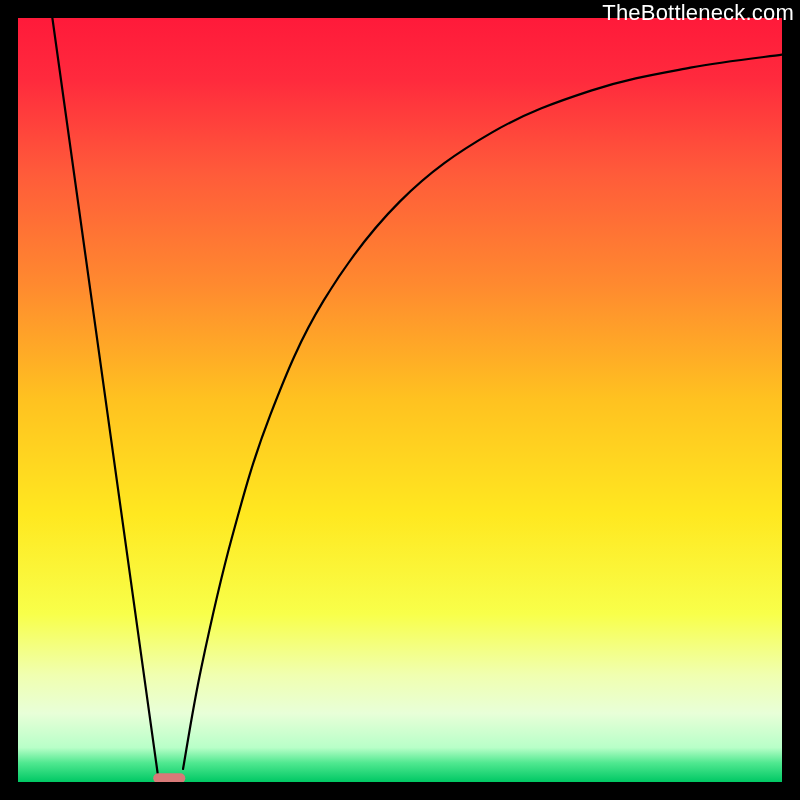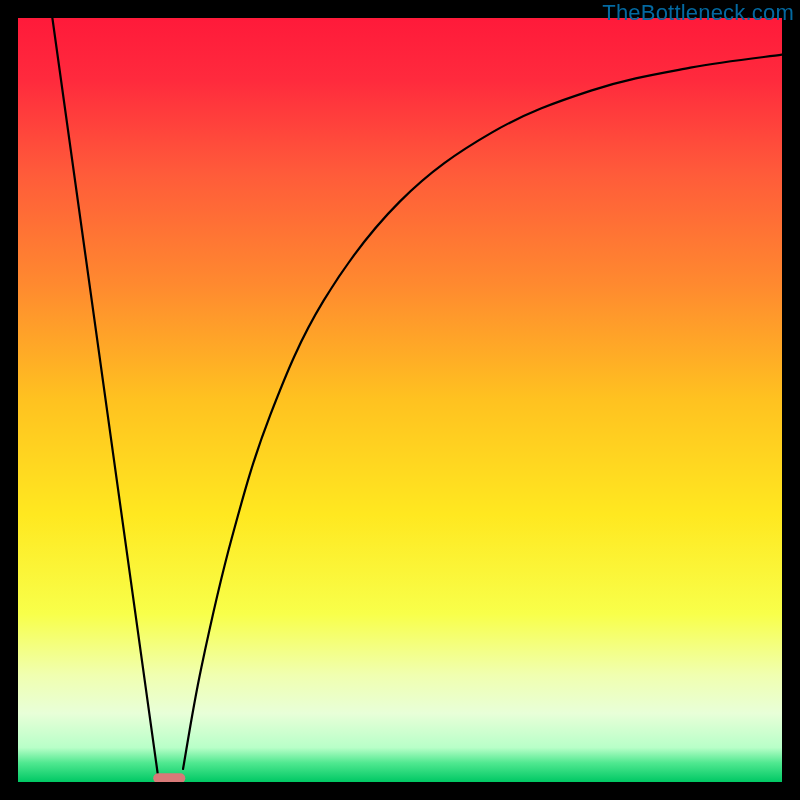--- a/index.html
+++ b/index.html
@@ -26,21 +26,21 @@
   }
   .plot-area svg {
     display: block;
     width: 100%;
     height: 100%;
   }
   .watermark {
     position: absolute;
     top: 0;
     right: 6px;
-    color: #0369a1;
+    color: #ffffff;
     font-size: 22px;
     font-weight: 500;
     letter-spacing: 0.2px;
     user-select: none;
   }
 </style>
 </head>
 <body>
 
 <div class="chart-container">

